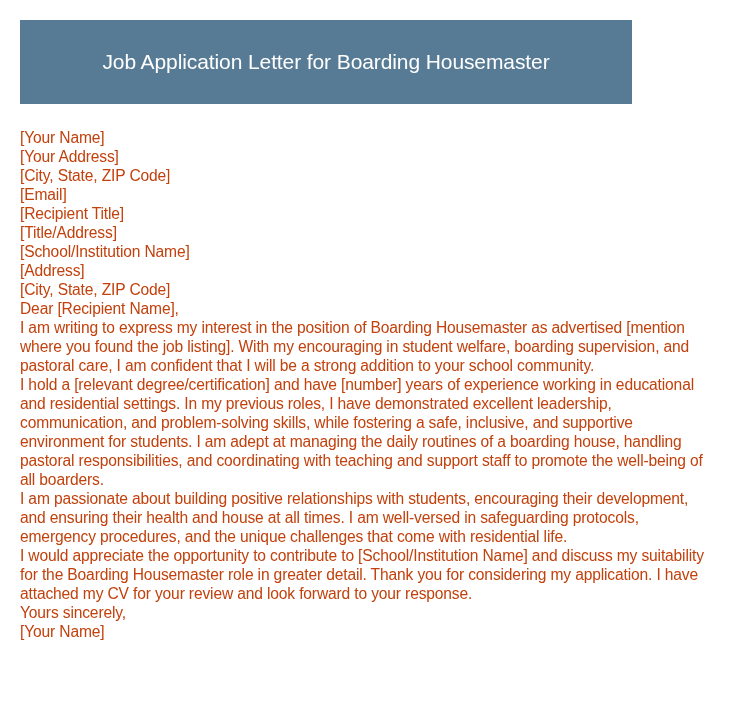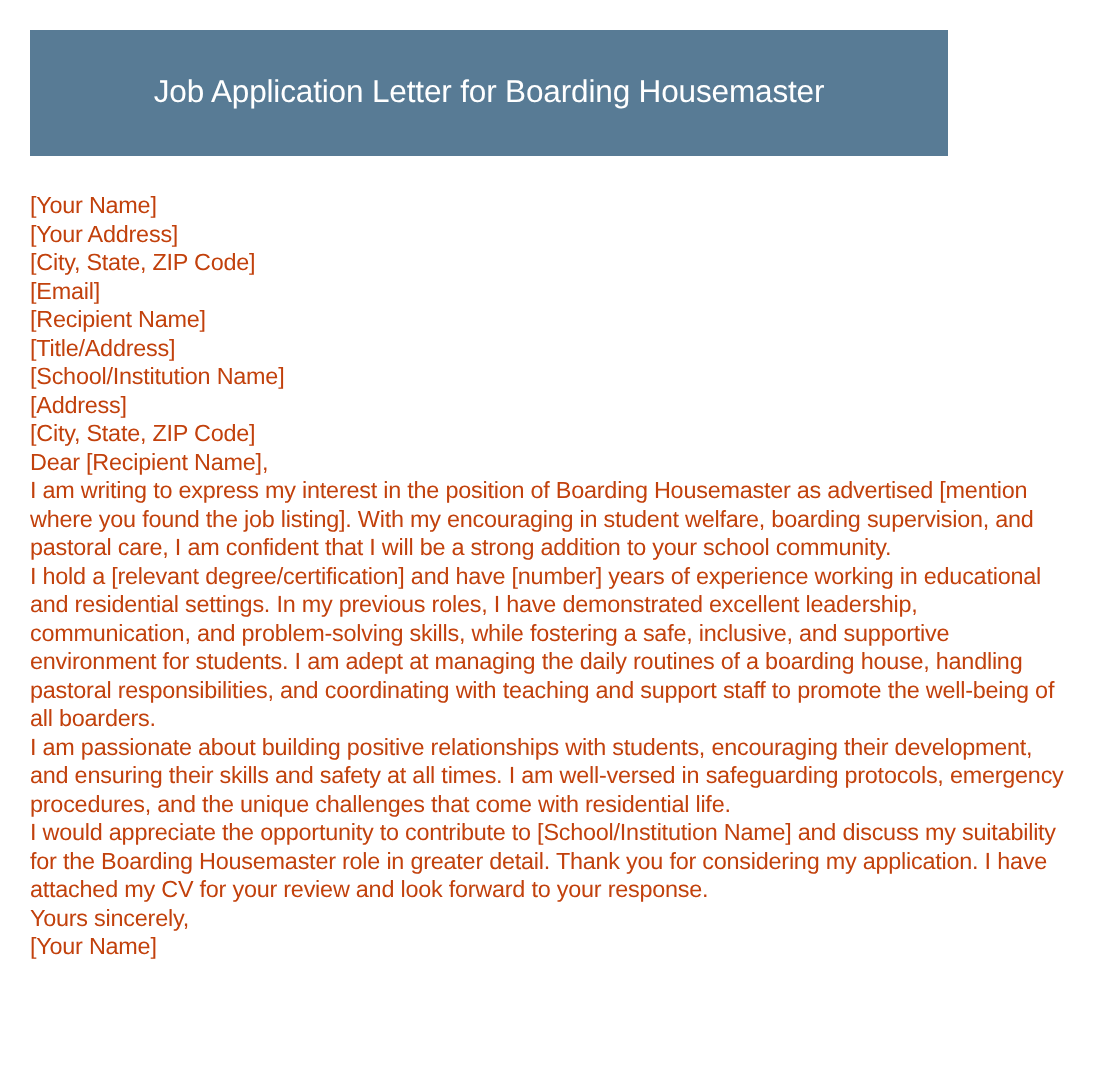--- a/index.html
+++ b/index.html
@@ -60,26 +60,26 @@
 </div>
 
 <div class="letter">
   <div>
     <span class="line">[Your Name]</span>
     <span class="line">[Your Address]</span>
     <span class="line">[City, State, ZIP Code]</span>
   </div>
   <span class="line">[Email]</span>
   <div>
-    <span class="line">[Recipient Name]</span>
+    <span class="line">[Recipient Title]</span>
     <span class="line">[Title/Address]</span>
     <span class="line">[School/Institution Name]</span>
     <span class="line">[Address]</span>
     <span class="line">[City, State, ZIP Code]</span>
   </div>
   <span class="line">Dear [Recipient Name],</span>
   <span class="para">I am writing to express my interest in the position of Boarding Housemaster as advertised [mention where you found the job listing]. With my encouraging in student welfare, boarding supervision, and pastoral care, I am confident that I will be a strong addition to your school community.</span>
   <span class="para">I hold a [relevant degree/certification] and have [number] years of experience working in educational and residential settings. In my previous roles, I have demonstrated excellent leadership, communication, and problem-solving skills, while fostering a safe, inclusive, and supportive environment for students. I am adept at managing the daily routines of a boarding house, handling pastoral responsibilities, and coordinating with teaching and support staff to promote the well-being of all boarders.</span>
-  <span class="para">I am passionate about building positive relationships with students, encouraging their development, and ensuring their skills and safety at all times. I am well-versed in safeguarding protocols, emergency procedures, and the unique challenges that come with residential life.</span>
+  <span class="para">I am passionate about building positive relationships with students, encouraging their development, and ensuring their health and house at all times. I am well-versed in safeguarding protocols, emergency procedures, and the unique challenges that come with residential life.</span>
   <span class="para">I would appreciate the opportunity to contribute to [School/Institution Name] and discuss my suitability for the Boarding Housemaster role in greater detail. Thank you for considering my application. I have attached my CV for your review and look forward to your response.</span>
   <span class="line">Yours sincerely,</span>
   <span class="line">[Your Name]</span>
 </div>
 
 </body></html>

